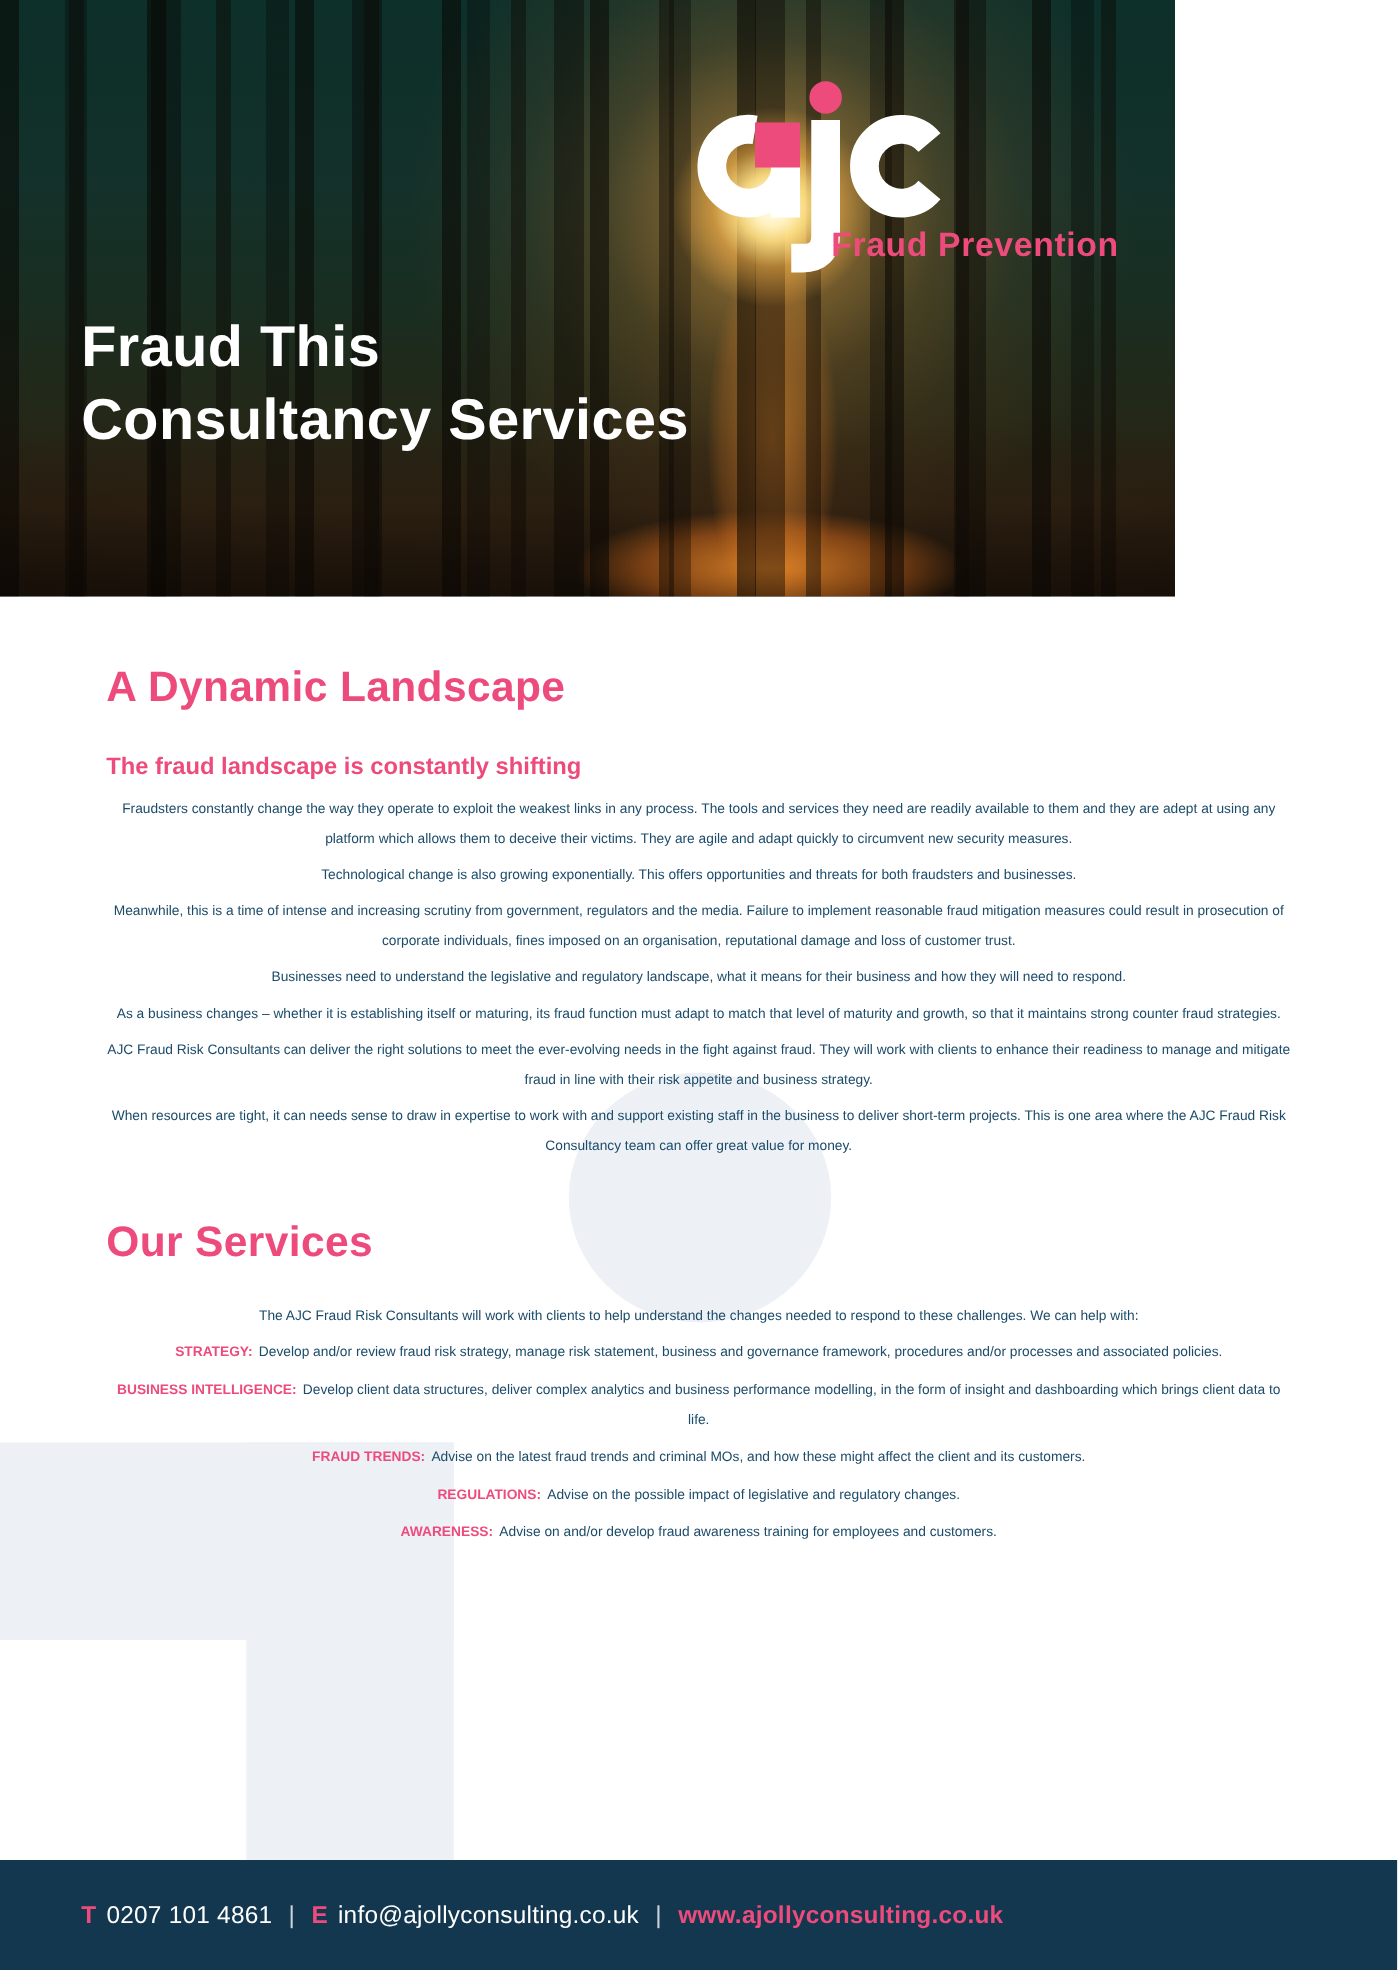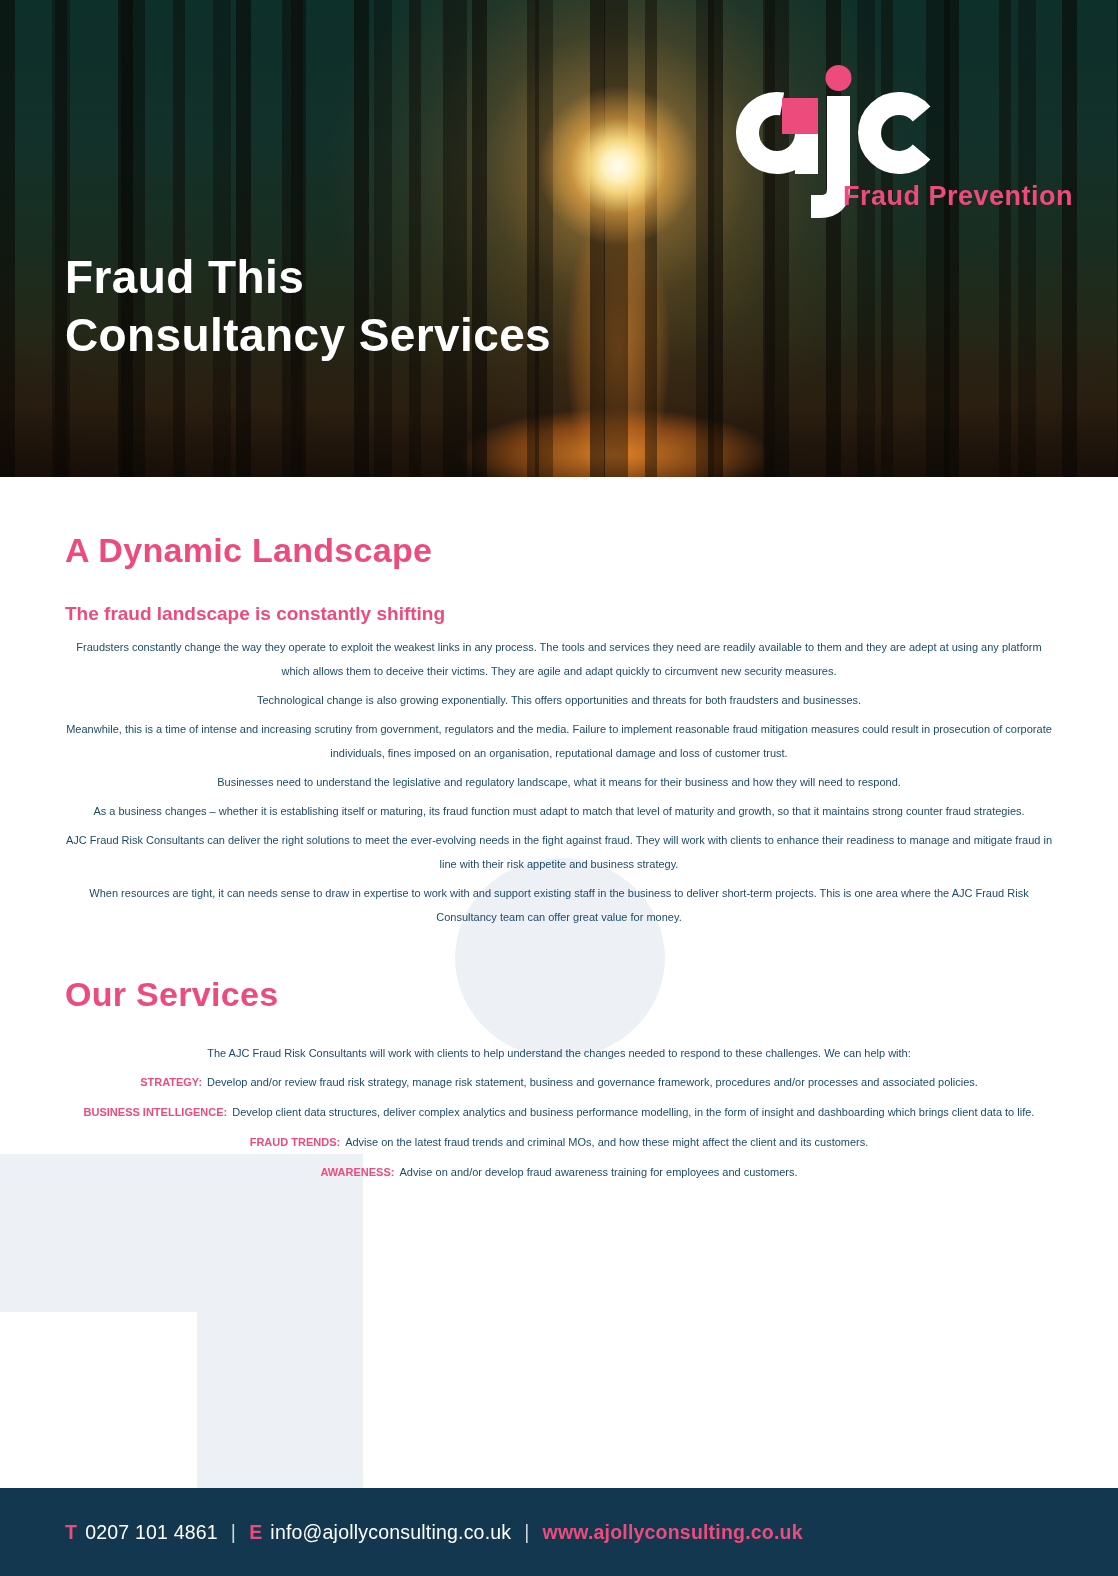--- a/index.html
+++ b/index.html
@@ -8,56 +8,57 @@
     --footer-bg:#12374f;
     --shape-gray:#edf1f6;
   }
   html,body{margin:0;padding:0;background:#ffffff;}
   .page{
     position:relative;width:1118px;height:1576px;background:#fff;overflow:hidden;
     font-family:"Liberation Sans", sans-serif;
   }
   
   .hero{
-    position:absolute;left:0;top:0;width:1118px;height:477px;
+    position:absolute;left:0;top:0;width:916px;height:477px;
     background-color:#16241a;
     background-image:
       radial-gradient(circle at 618px 166px, #fffdf2 0px, #fff1bd 15px, rgba(255,223,130,.92) 27px, rgba(255,180,70,.5) 48px, rgba(255,165,55,0) 80px),
       radial-gradient(ellipse 120% 95% at 55% 35%, rgba(0,0,0,0) 58%, rgba(0,0,0,.32) 100%),
       repeating-linear-gradient(90deg, rgba(8,6,3,.55) 0px, rgba(8,6,3,.55) 15px, rgba(0,0,0,0) 15px, rgba(0,0,0,0) 55px, rgba(12,8,4,.45) 55px, rgba(12,8,4,.45) 67px, rgba(0,0,0,0) 67px, rgba(0,0,0,0) 118px),
       repeating-linear-gradient(90deg, rgba(6,5,3,.42) 0px, rgba(6,5,3,.42) 24px, rgba(0,0,0,0) 24px, rgba(0,0,0,0) 92px, rgba(4,3,2,.32) 92px, rgba(4,3,2,.32) 110px, rgba(0,0,0,0) 110px, rgba(0,0,0,0) 161px),
       radial-gradient(ellipse 70px 200px at 618px 350px, rgba(255,150,50,.55) 0%, rgba(255,140,40,.18) 60%, rgba(255,140,40,0) 75%),
       radial-gradient(circle at 618px 166px, rgba(255,190,95,.7) 0px, rgba(255,160,60,.42) 70px, rgba(235,130,40,.22) 135px, rgba(210,110,35,.1) 200px, rgba(0,0,0,0) 290px),
       radial-gradient(ellipse 200px 60px at 615px 455px, rgba(255,150,45,.85) 0%, rgba(240,120,30,.45) 50%, rgba(240,120,30,0) 78%),
       linear-gradient(180deg, rgba(14,58,50,.5) 0%, rgba(14,58,50,.12) 38%, rgba(0,0,0,0) 58%),
       linear-gradient(180deg, rgba(0,0,0,0) 0%, rgba(0,0,0,0) 70%, rgba(48,32,16,.55) 85%, rgba(26,17,9,.8) 100%),
       linear-gradient(180deg, #0d2622 0%, #142f28 30%, #1a2d20 52%, #242818 70%, #251c10 88%, #20150c 100%);
     background-position:0 0,0 0,0 0,-40px 0,0 0,0 0,0 0,0 0,0 0,0 0;
     background-repeat:no-repeat;
+    padding-left:24px;
   }
   .logo{position:absolute;top:62px;right:45px;width:338px;height:168px;}
   .logo svg{position:absolute;left:0;top:0;display:block;}
   .logo-tagline{
     position:absolute;right:0;top:119px;
     color:var(--accent-pink);font-size:27px;font-weight:700;letter-spacing:.5px;white-space:nowrap;
   }
   .hero-title{
     position:absolute;left:65px;top:248px;margin:0;
     color:#ffffff;font-size:46px;line-height:58px;font-weight:700;letter-spacing:.4px;
   }
   .hero-title span{display:block;}
   
   .shape{position:absolute;background:var(--shape-gray);z-index:0;}
   .shape-circle{left:455px;top:858px;width:210px;height:200px;border-radius:50%;}
   .shape-rect-a{left:0;top:1154px;width:363px;height:158px;}
   .shape-rect-b{left:197px;top:1154px;width:166px;height:334px;}
   
   main{
     position:absolute;left:0;top:477px;width:1118px;box-sizing:border-box;
-    padding:0 65px;z-index:2;
+    padding:0 85px;z-index:2;
   }
   h2{margin:0;font-size:34px;font-weight:700;color:var(--accent-pink);letter-spacing:.3px;}
   .dynamic h2{margin-top:54px;}
   .dynamic h3{
     margin:33px 0 10px 0;font-size:19px;font-weight:700;color:var(--accent-pink);
   }
   .dynamic p, .services p{
     margin:0 0 5px 0;font-size:11px;line-height:24px;color:var(--text-navy);text-align:center;
   }
   .services h2{margin-top:46px;}
@@ -119,20 +120,21 @@
       <p>AJC Fraud Risk Consultants can deliver the right solutions to meet the ever-evolving needs in the fight against fraud. They will work with clients to enhance their readiness to manage and mitigate fraud in line with their risk appetite and business strategy.</p>
       <p>When resources are tight, it can needs sense to draw in expertise to work with and support existing staff in the business to deliver short-term projects. This is one area where the AJC Fraud Risk Consultancy team can offer great value for money.</p>
     </section>
 
     <section class="services">
       <h2>Our Services</h2>
       <p class="intro">The AJC Fraud Risk Consultants will work with clients to help understand the changes needed to respond to these challenges. We can help with:</p>
       <p class="item"><span class="label">STRATEGY:</span><span>Develop and/or review fraud risk strategy, manage risk statement, business and governance framework, procedures and/or processes and associated policies.</span></p>
       <p class="item"><span class="label">BUSINESS INTELLIGENCE:</span><span>Develop client data structures, deliver complex analytics and business performance modelling, in the form of insight and dashboarding which brings client data to life.</span></p>
       <p class="item"><span class="label">FRAUD TRENDS:</span><span>Advise on the latest fraud trends and criminal MOs, and how these might affect the client and its customers.</span></p>
+      <p class="item"><span class="label">REGULATIONS:</span><span>Advise on the possible impact of legislative and regulatory changes.</span></p>
       <p class="item"><span class="label">AWARENESS:</span><span>Advise on and/or develop fraud awareness training for employees and customers.</span></p>
     </section>
   </main>
 
   <footer>
     <span class="plabel">T</span>
     <span>0207 101 4861</span>
     <span class="sep">|</span>
     <span class="plabel">E</span>
     <span>info@ajollyconsulting.co.uk</span>

